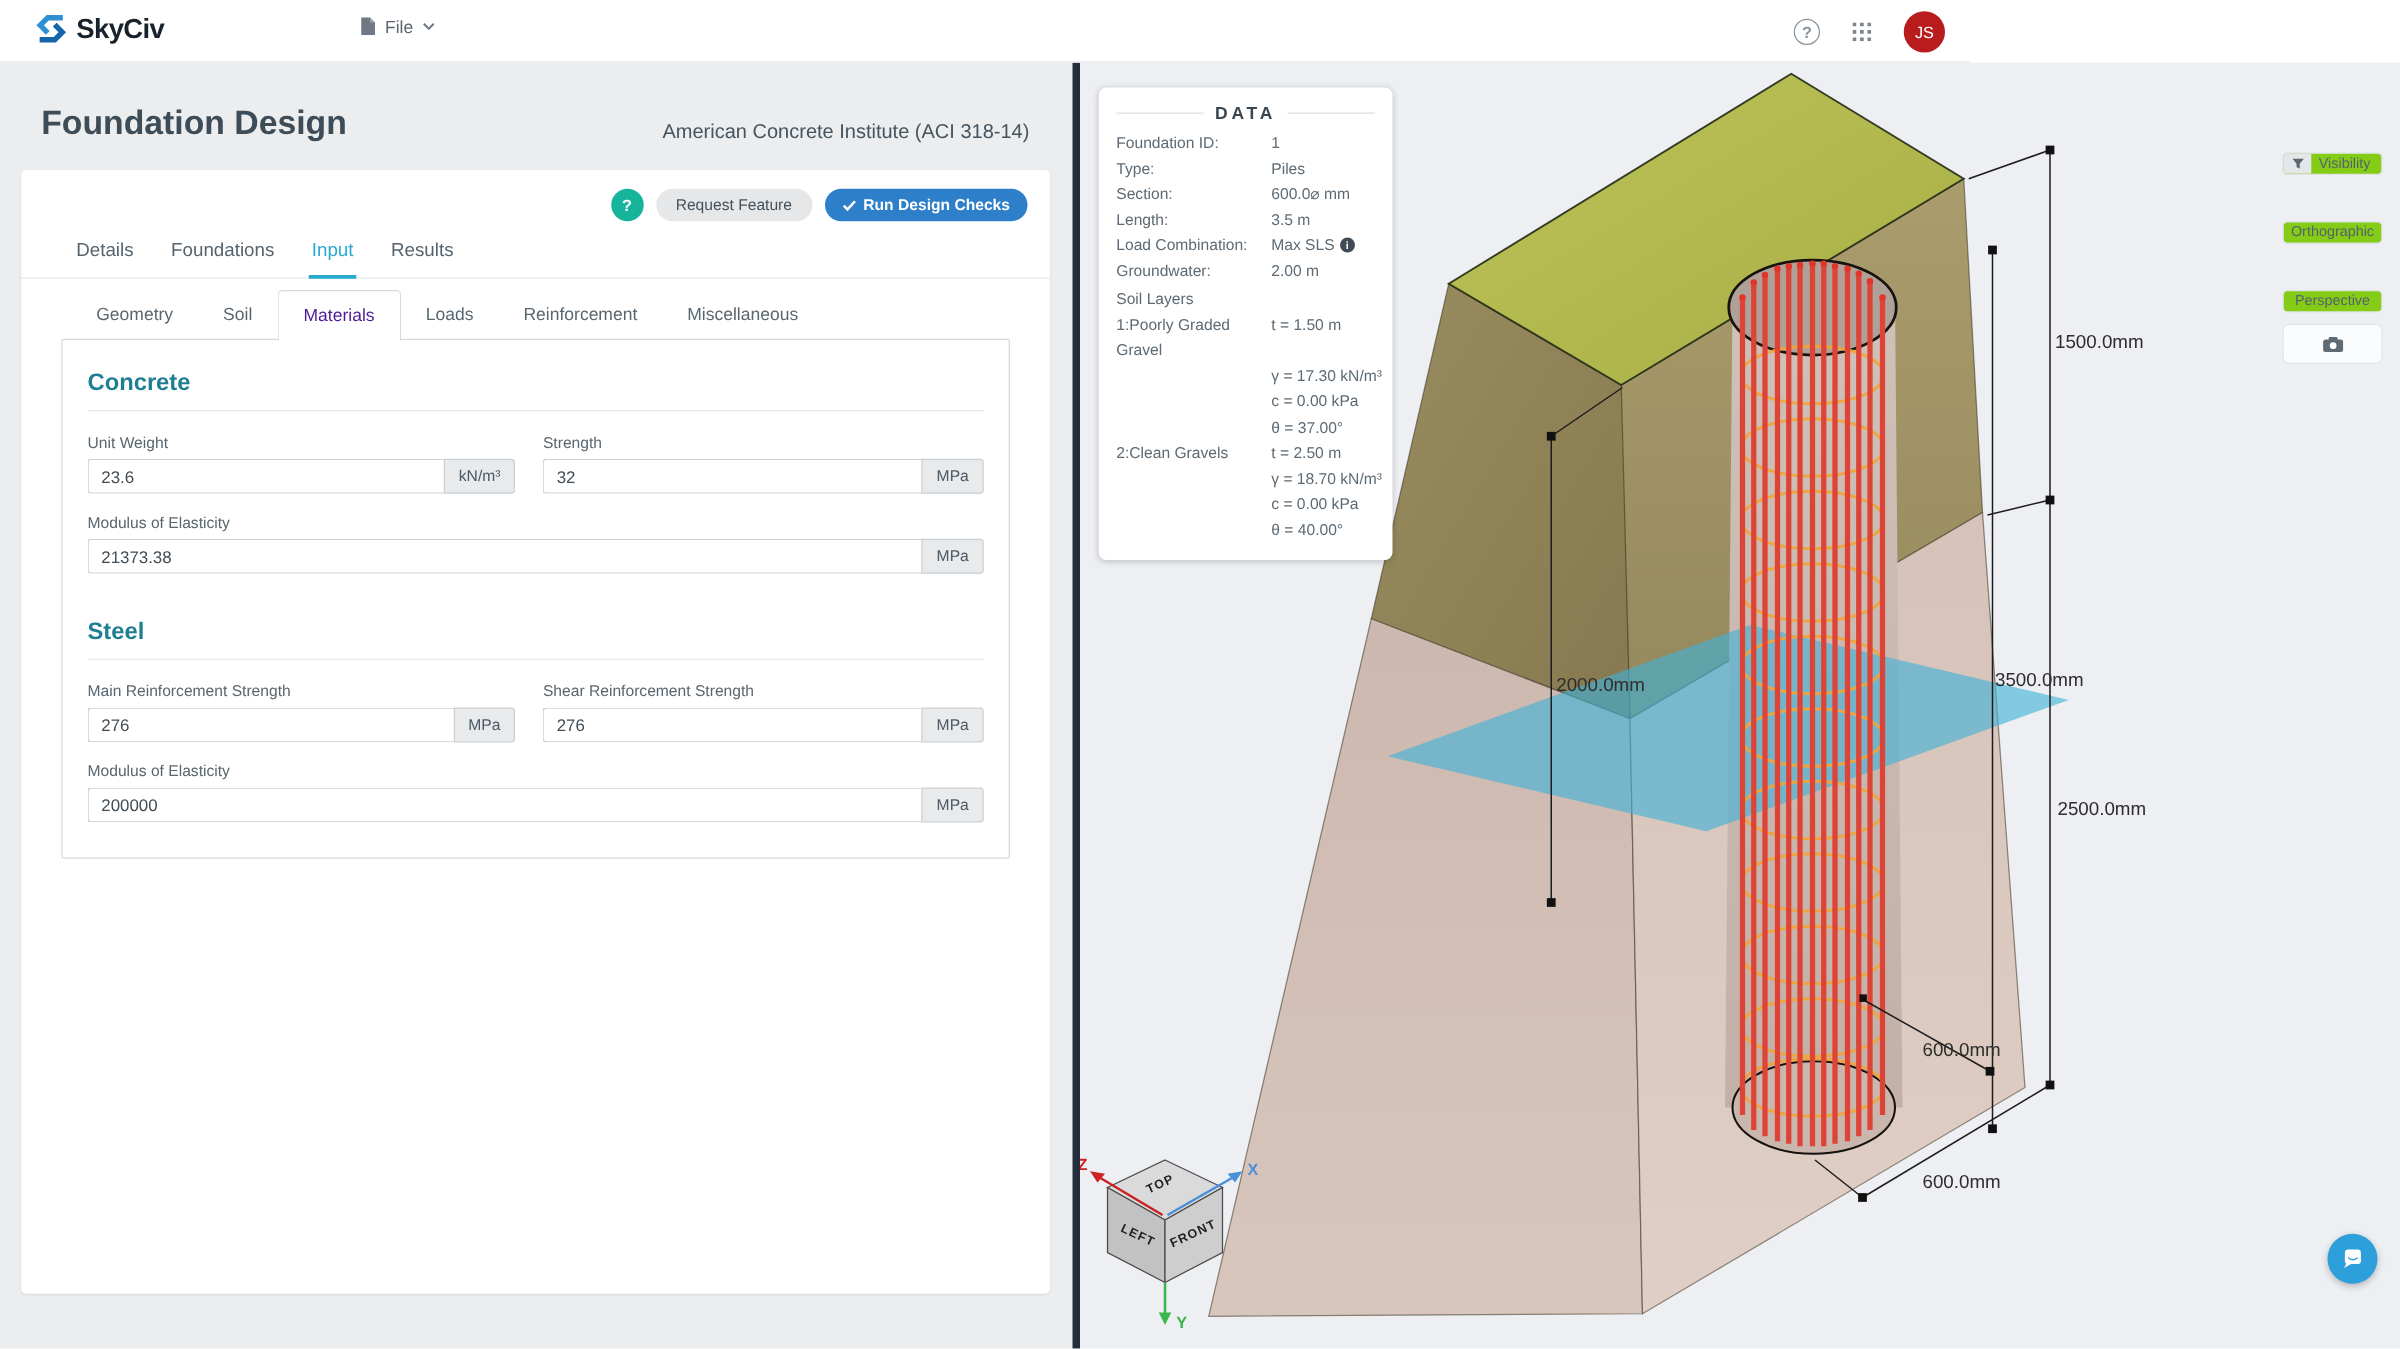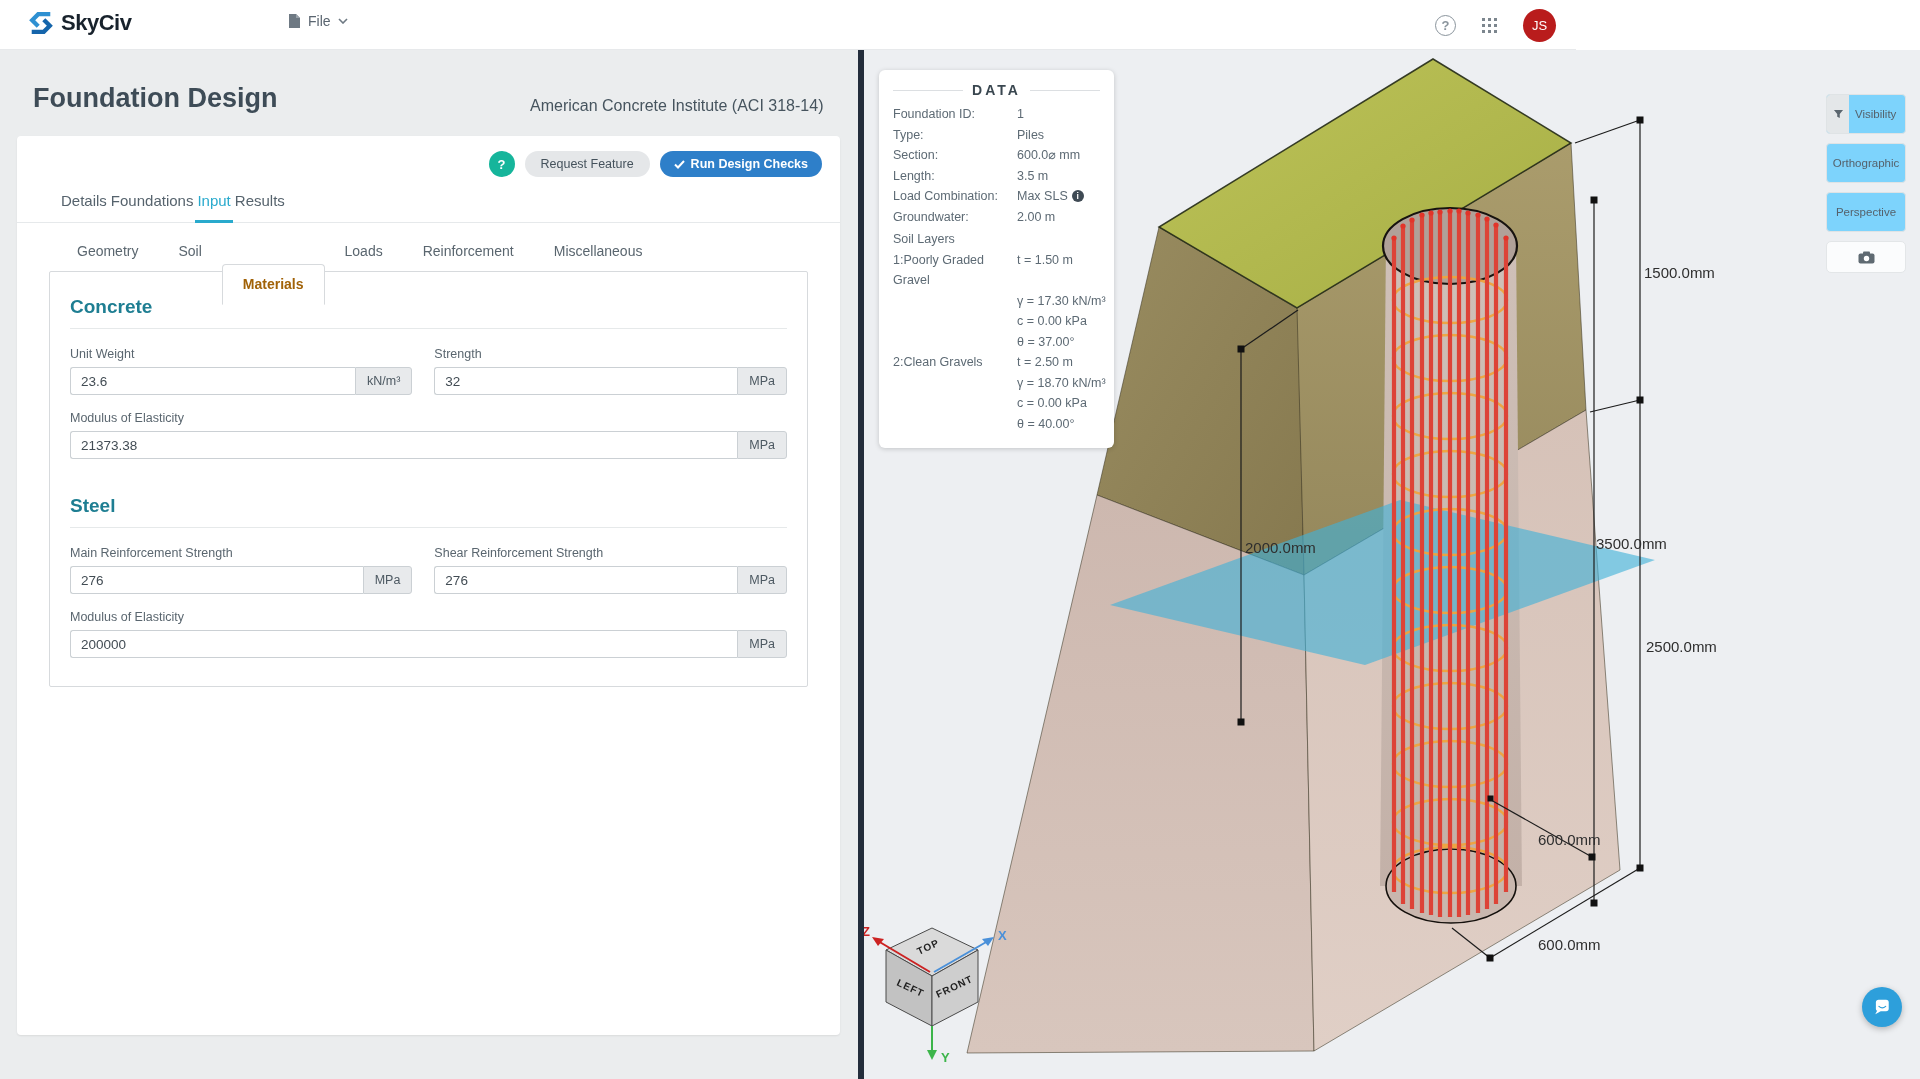--- a/index.html
+++ b/index.html
@@ -19,27 +19,27 @@
   
   .left-panel { position:absolute; left:0; top:50px; width:858px; height:1029px; background:#ebedee; }
   .page-title { position:absolute; left:33px; top:33px; font-size:27px; font-weight:600; color:#3e4c57; }
   .design-code { position:absolute; left:530px; top:47px; font-size:16px; color:#46545e; }
   .card { position:absolute; left:17px; top:86px; width:823px; height:899px; background:#fff; border-radius:4px; box-shadow:0 1px 2px rgba(0,0,0,.08); }
   .card-actions { position:absolute; top:15px; right:18px; display:flex; align-items:center; gap:10px; }
   .teal-help { width:26px; height:26px; border-radius:50%; background:#16b59b; color:#fff; font-size:13px; font-weight:700; display:flex; align-items:center; justify-content:center; cursor:pointer; }
   .btn-gray { height:26px; padding:0 16px; border-radius:13px; background:#e5e7e9; border:none; color:#45525c; font-size:12.5px; font-family:inherit; cursor:pointer; }
   .btn-blue { height:26px; padding:0 14px; border-radius:13px; background:#2e7fc9; border:none; color:#fff; font-size:12.5px; font-weight:700; font-family:inherit; display:flex; align-items:center; gap:6px; cursor:pointer; }
 
-  .main-tabs { position:absolute; top:46px; left:0; right:0; display:flex; padding:0 42px; border-bottom:1px solid #e6e9eb;text-align:center; }
+  .main-tabs { position:absolute; top:46px; left:0; right:0; display:flex; gap:26px; padding:0 42px; border-bottom:1px solid #e6e9eb;text-align:center; }
   .mtab { padding:10px 2px 11px; font-size:15px; color:#56636d; cursor:pointer; border-bottom:3px solid transparent; margin-bottom:-1px; }
   .mtab.active { color:#29aacd; border-bottom-color:#29aacd; }
 
   .sub-tabs { position:absolute; top:96px; left:40px; display:flex; z-index:2; }
   .stab { padding:11px 20px 12px; font-size:14px; color:#5a666f; cursor:pointer; margin-bottom:-1px; }
-  .stab.active { background:#fff; border:1px solid #d7dadd; border-bottom:1px solid #fff; border-radius:4px 4px 0 0; font-weight:700; color:#a16207;margin-top:32px; }
+  .stab.active { background:#fff; border:1px solid #d7dadd; border-bottom:1px solid #fff; border-radius:4px 4px 0 0; font-weight:400; color:#4c1d95; }
 
   .form-box { position:absolute; top:135px; left:32px; width:759px; border:1px solid #d7dadd; border-radius:2px; padding:2px 20px 28px; z-index:1; background:#fff; }
   .sect { color:#1e7e92; font-size:19px; font-weight:700; padding:22px 0 10px; border-bottom:1px solid #e6e9ea; }
   .fgrid { display:grid; grid-template-columns:1fr 1.03fr; column-gap:22px; row-gap:16px; margin-top:18px; }
   .span2 { grid-column:1 / -1; }
   .flabel { font-size:12.5px; color:#5a666f; margin-bottom:6px; }
   .igroup { display:flex; height:28px; }
   .igroup input { flex:1; min-width:0; border:1px solid #cbd0d4; border-right:none; border-radius:3px 0 0 3px; padding:0 10px; font-size:13.5px; color:#424c54; font-family:inherit; background:#fff; outline:none; }
   .addon { border:1px solid #cbd0d4; background:#e8eaec; border-radius:0 3px 3px 0; display:flex; align-items:center; padding:0 11px; font-size:12.5px; color:#4d5962; white-space:nowrap; }
 
@@ -51,21 +51,21 @@
   .dtitle-row { display:flex; align-items:center; gap:9px; margin-bottom:6px; }
   .dline { flex:1; height:1px; background:#dcdfe2; }
   .dtitle { font-size:14px; font-weight:700; letter-spacing:3px; color:#3a4750; }
   .drow { display:flex; font-size:12.5px; color:#5d6a74; line-height:20.5px; }
   .dlabel { flex:0 0 124px; }
   .dval { flex:1; white-space:nowrap; }
   .info-i { display:inline-flex; width:12px; height:12px; border-radius:50%; background:#3f4a54; color:#fff; font-size:8.5px; font-weight:700; align-items:center; justify-content:center; margin-left:4px; vertical-align:1px; }
   .dsoil { font-size:12.5px; color:#5d6a74; line-height:20.5px; margin-top:2px; }
 
   .view-btns { position:absolute; left:962px; top:44px; width:80px; z-index:5; display:flex; flex-direction:column; gap:9px; }
-  .vbtn { height:40px; background:#7dd3fc; border:1px solid #dfe3e5; border-radius:4px; display:flex; align-items:center; justify-content:center; font-size:11.5px; color:#55626c; cursor:pointer; overflow:hidden; }
+  .vbtn { height:18px; background:#84cc16; border:1px solid #dfe3e5; border-radius:4px; display:flex; align-items:center; justify-content:center; font-size:11.5px; color:#55626c; cursor:pointer; overflow:hidden;margin-top:28px; }
   .vbtn .icell { width:22px; height:100%; background:#e4e7e9; display:flex; align-items:center; justify-content:center; flex:0 0 22px; }
   .vbtn.with-icon { justify-content:flex-start; gap:6px; }
   .cam-btn { height:32px; background:#fbfcfd; border:1px solid #e3e6e8; border-radius:5px; display:flex; align-items:center; justify-content:center; cursor:pointer; }
 
   .bottom-bar { position:absolute; left:0; right:0; bottom:0; height:28px; background:#1e2836; z-index:6; display:flex; align-items:center; justify-content:flex-end; padding-right:14px; }
   .newfile { color:#e7ecf1; font-size:14.5px; cursor:pointer; }
 
   .chat-fab { position:absolute; left:998px; top:937px; width:40px; height:40px; border-radius:50%; background:#2d9fdb; box-shadow:0 2px 6px rgba(0,0,0,.25); display:flex; align-items:center; justify-content:center; cursor:pointer; z-index:7; }
 
   text { font-family:"Liberation Sans", sans-serif; }

